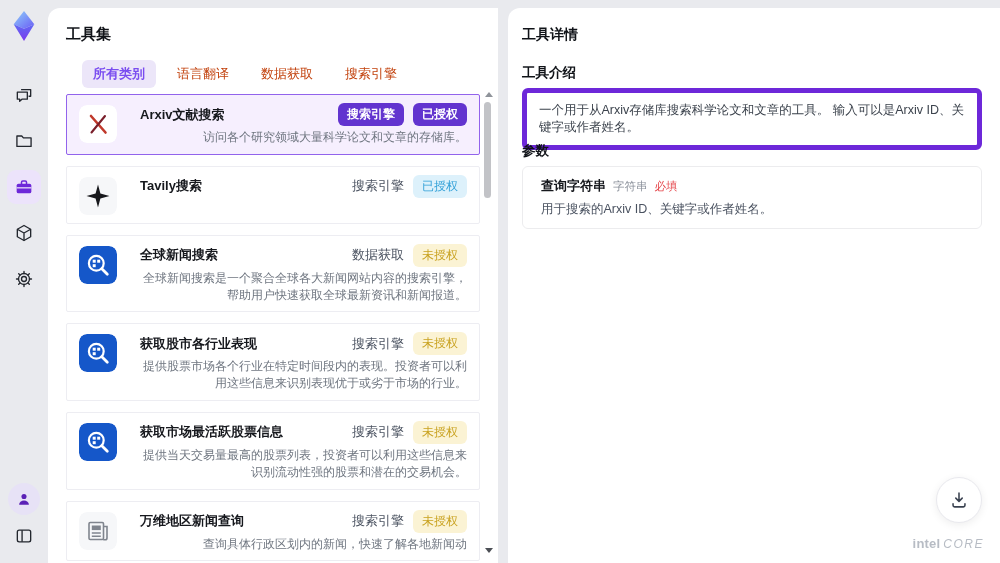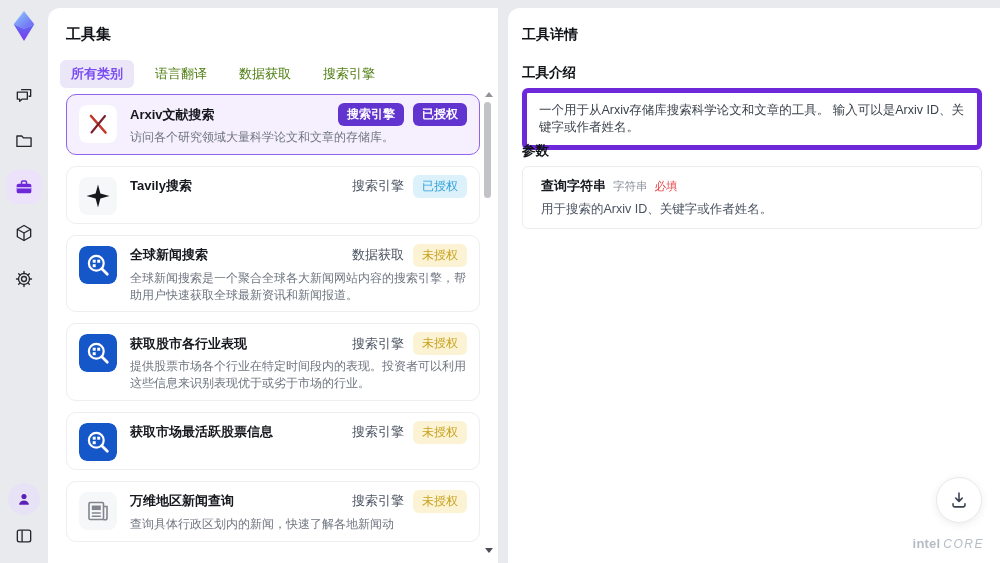--- a/index.html
+++ b/index.html
@@ -15,27 +15,27 @@
   .rail-btn.active { background:#ece3fb; }
   .rail-btn.user-btn { background:#e7e2f6; border-radius:50%; width:32px; height:32px; }
 
   
   .left-panel { position:absolute; left:48px; top:8px; width:450px; height:555px; background:#fff; border-radius:12px 0 0 0; overflow:hidden; }
   .right-panel { position:absolute; left:508px; top:8px; width:492px; height:555px; background:#fff; border-radius:12px 0 0 0; overflow:hidden; }
 
   .panel-title { position:absolute; left:18px; top:17px; font-size:15px; font-weight:700; color:#101318; }
 
   
-  .tabs { position:absolute; left:12px; top:52px; display:flex; align-items:center; gap:10px; }
-  .tab { font-size:13px; color:#4d7c0f; padding:5px 11px; border-radius:6px; cursor:pointer; white-space:nowrap; }
+  .tabs { position:absolute; left:34px; top:52px; display:flex; align-items:center; gap:10px; }
+  .tab { font-size:13px; color:#c2410c; padding:5px 11px; border-radius:6px; cursor:pointer; white-space:nowrap; }
   .tab.selected { background:#ece6f9; color:#7a4df0; font-weight:600; }
 
   
   .cards { position:absolute; left:18px; top:86px; width:414px; display:flex; flex-direction:column; gap:11px; }
-  .tool-card { background:#fff; border:1px solid #ededf2; border-radius:10px; padding:8px 12px; display:flex; gap:13px; cursor:pointer; }
+  .tool-card { background:#fff; border:1px solid #ededf2; border-radius:2px; padding:8px 12px; display:flex; gap:23px; cursor:pointer;text-align:right; }
   .tool-card.selected { background:#f6effe; border:1.5px solid #9263ec; }
   .tool-icon { width:38px; height:38px; flex:0 0 38px; border-radius:8px; overflow:hidden; margin-top:2px; }
   .tool-body { flex:1; min-width:0; }
   .card-head { display:flex; align-items:center; }
   .tool-name { font-size:13px; font-weight:700; color:#16181d; line-height:18px; }
   .badges { margin-left:auto; display:flex; align-items:center; gap:9px; }
   .badge { white-space:nowrap; }
   .cat-plain { font-size:13px; color:#4a5260; }
   .cat-filled, .auth-purple { font-size:12px; color:#fff; background:#6234cf; padding:3px 9px; border-radius:6px; font-weight:600; }
   .auth-blue { font-size:12px; color:#33a1d8; background:#ddf1fb; padding:3px 9px; border-radius:6px; }
@@ -274,20 +274,21 @@
           
         </div>
         <div class="tool-body">
           <div class="card-head">
             <span class="tool-name">获取市场最活跃股票信息</span>
             <span class="badges">
               <span class="badge cat-plain">搜索引擎</span>
               <span class="badge auth-yellow">未授权</span>
             </span>
           </div>
+          <div class="tool-desc">提供当天交易量最高的股票列表，投资者可以利用这些信息来识别流动性强的股票和潜在的交易机会。</div>
         </div>
       </div>
 
       <div class="tool-card">
         <div class="tool-icon">
           
           
           
           <svg width="38" height="38" viewBox="0 0 38 38">
             <rect width="38" height="38" rx="8" fill="#f6f7f9"></rect>

